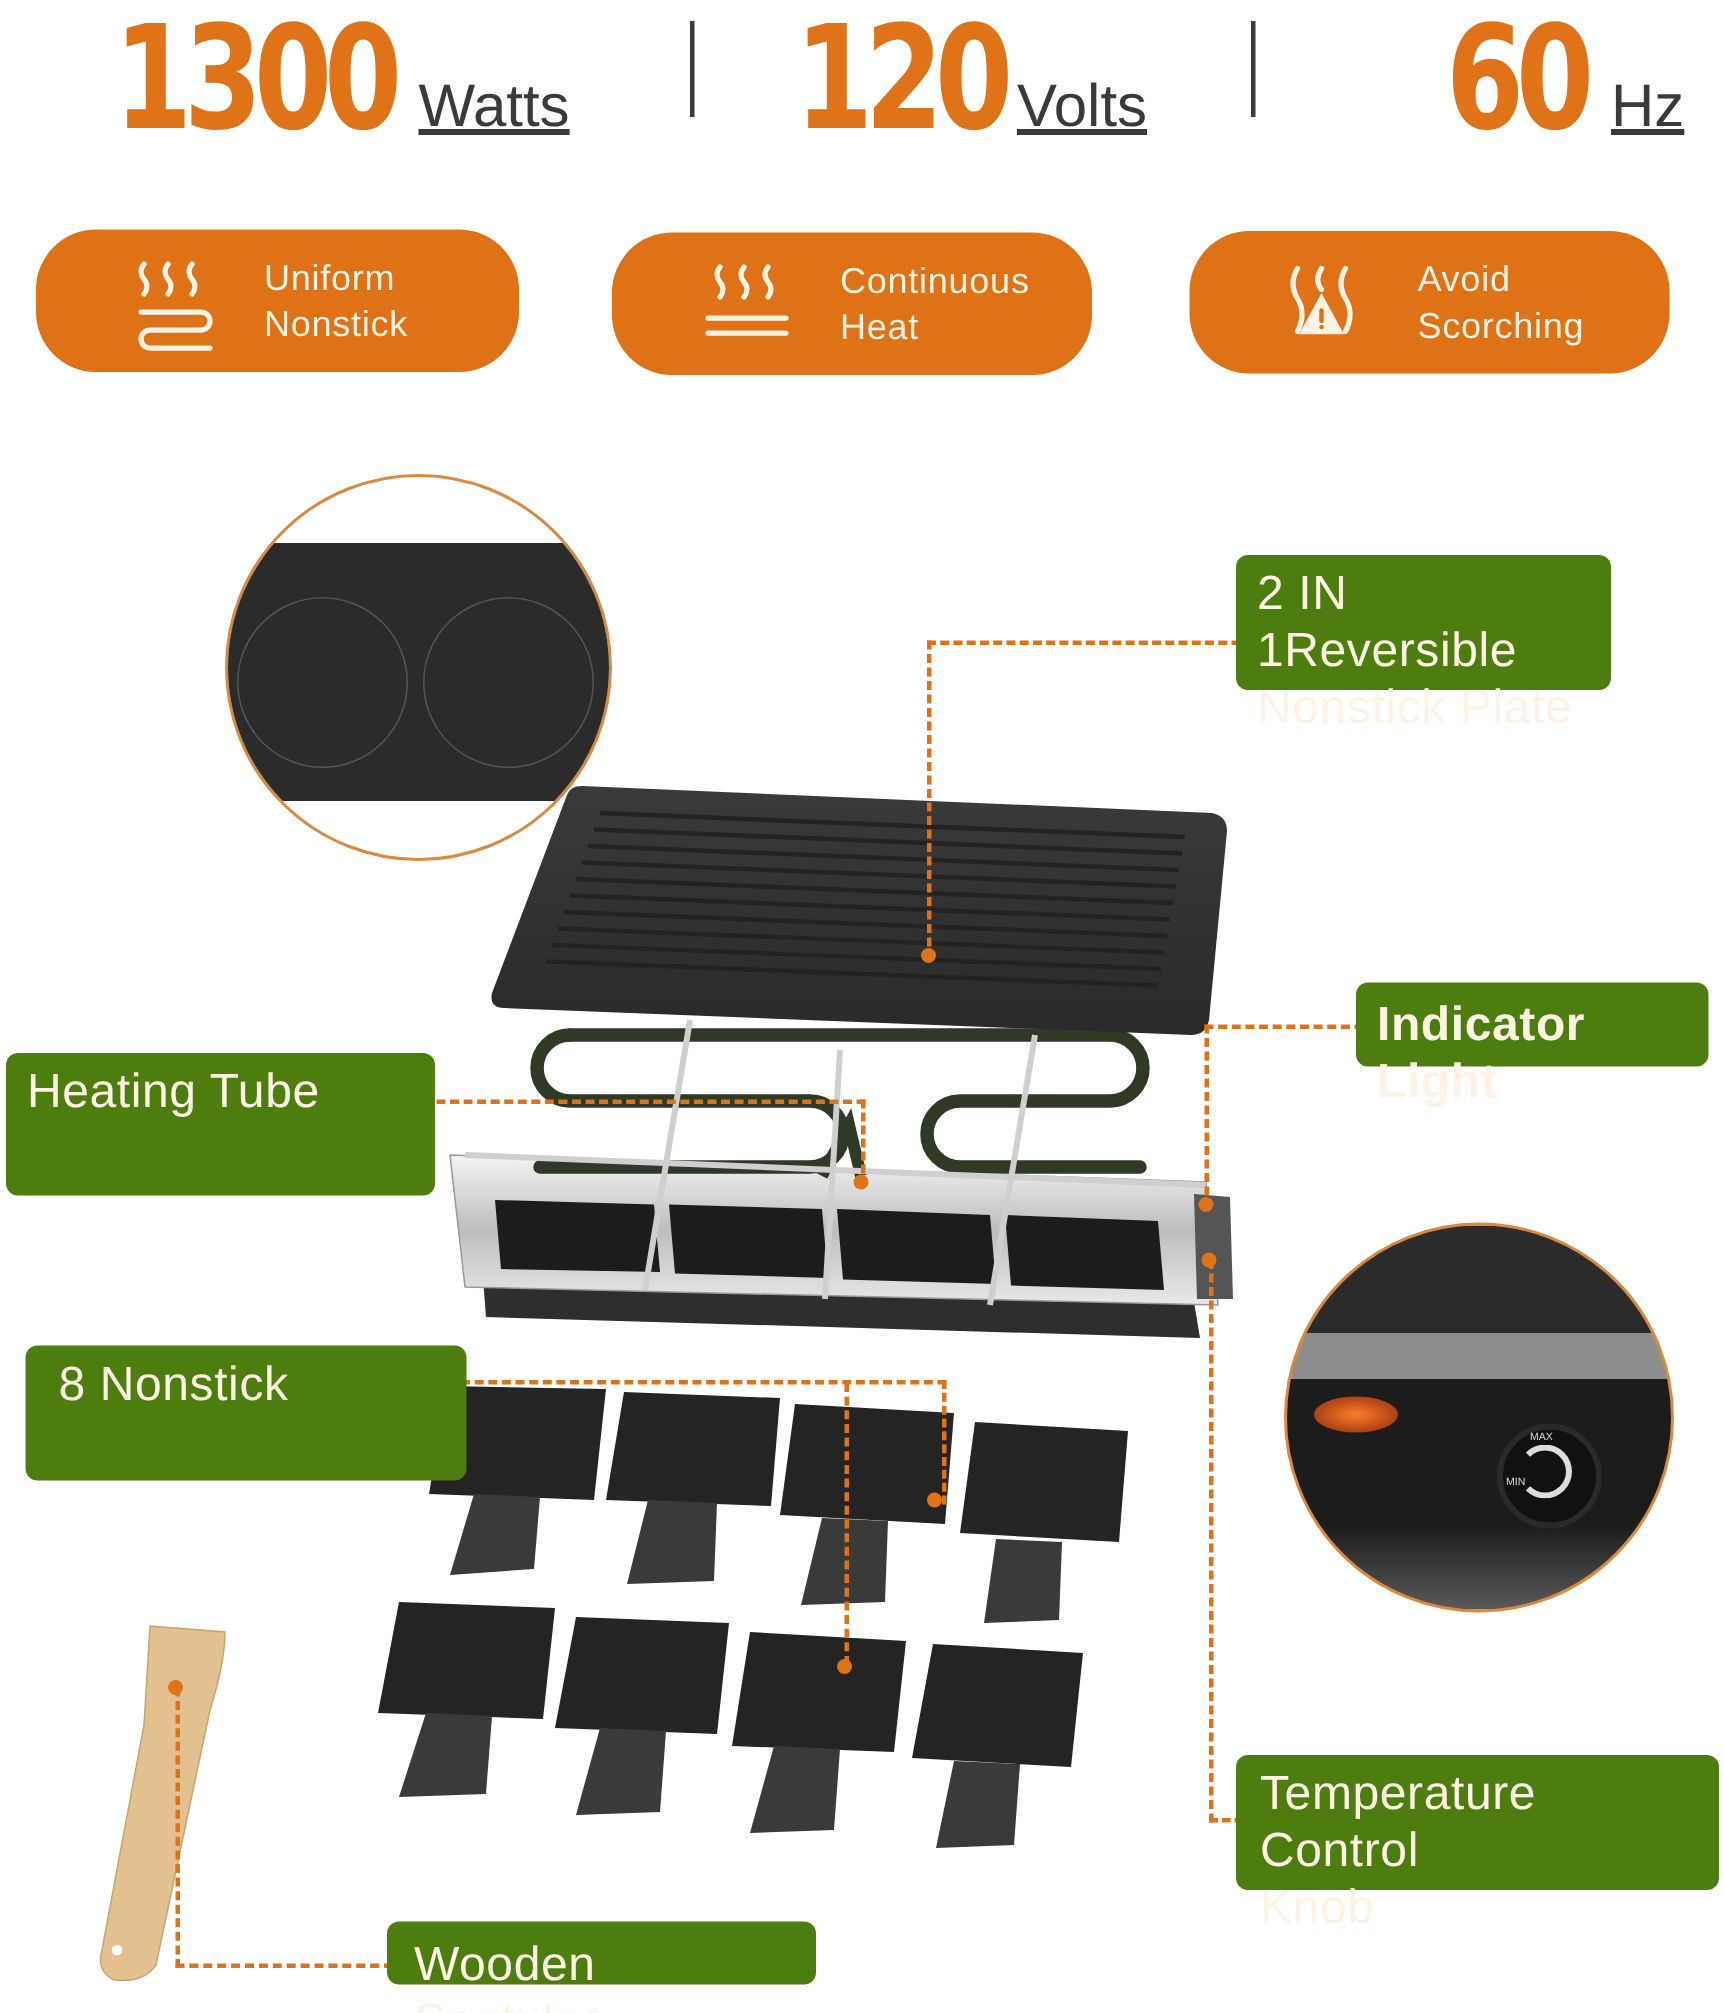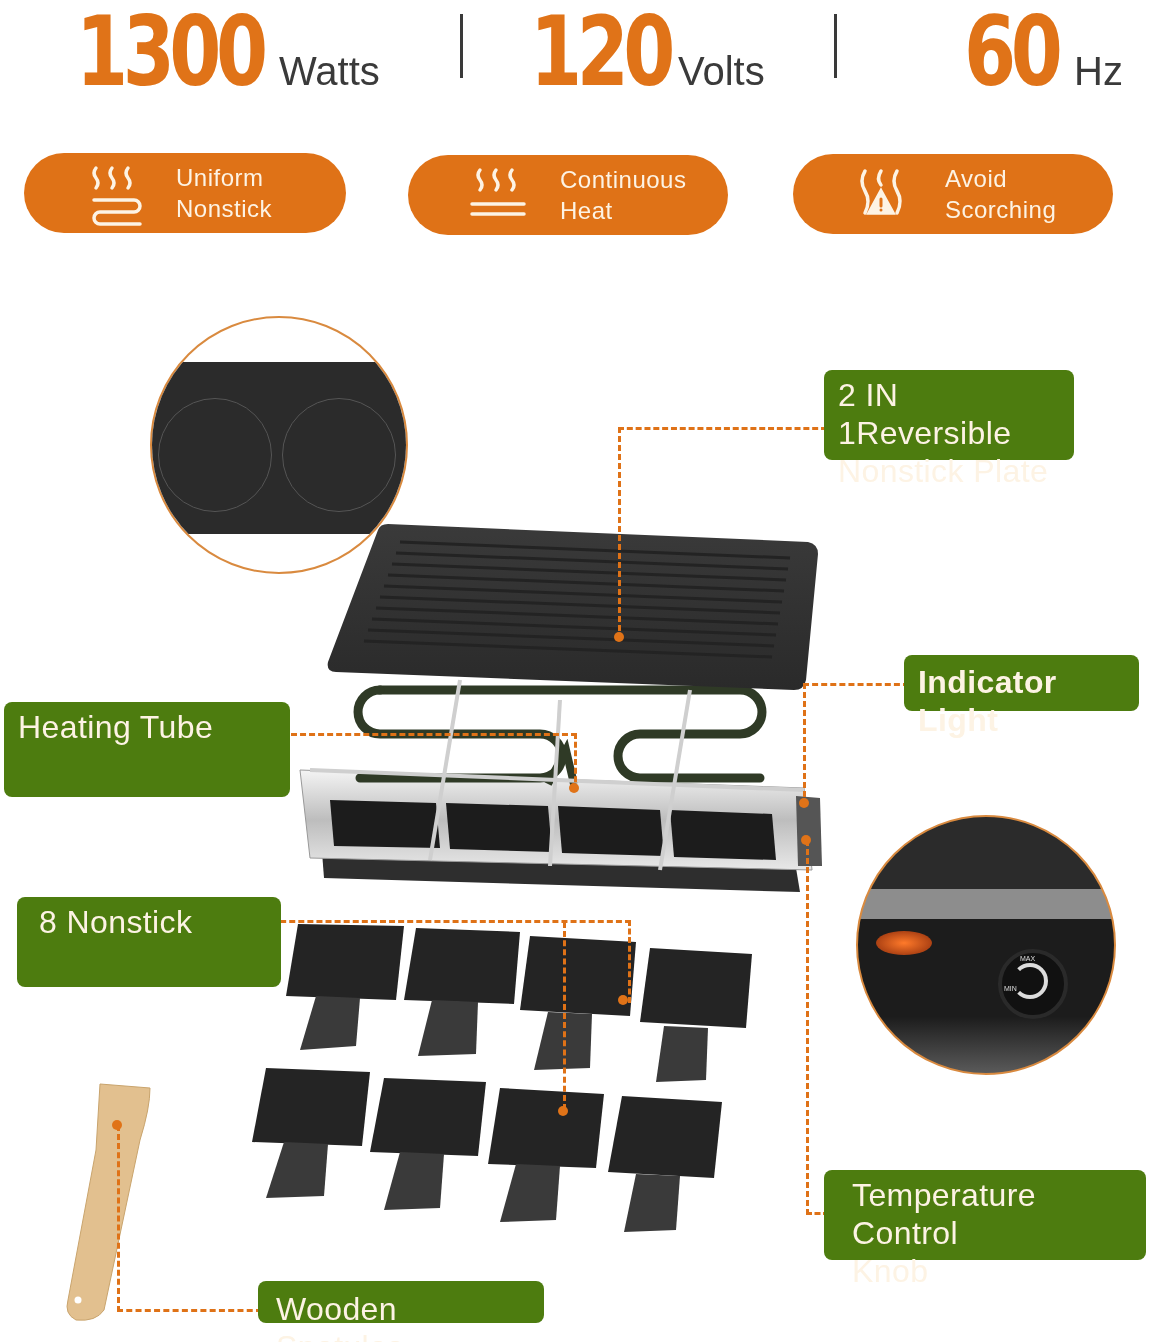--- a/index.html
+++ b/index.html
@@ -1,24 +1,24 @@
 <!DOCTYPE html>
 <html><head>
 <meta charset="utf-8">
 <style>
   html,body{margin:0;padding:0;background:#fff;}
   body{width:1149px;height:1342px;position:relative;overflow:hidden;font-family:"Liberation Sans","DejaVu Sans",sans-serif;}
   .abs{position:absolute;}
   
   .spec{position:absolute;top:0;display:flex;align-items:flex-end;height:95px;}
   .spec .num{font-family:"DejaVu Sans","Liberation Sans",sans-serif;font-weight:900;color:#e07318;font-size:96px;line-height:86px;letter-spacing:-7px;transform:scaleX(0.78);transform-origin:left bottom;display:inline-block;}
-  .spec .unit{color:#3a3a3a;font-size:40px;line-height:40px;margin-bottom:4px;}
+  .spec .unit{color:#3a3a3a;font-size:40px;line-height:40px;margin-bottom:4px;text-decoration:underline;}
   .divider{position:absolute;width:3px;height:64px;background:#3a3a3a;top:14px;}
   
-  .pill{position:absolute;height:80px;border-radius:40px;background:#df7217;display:flex;align-items:center;color:#fdf3e4;}
+  .pill{position:absolute;height:95px;border-radius:40px;background:#df7217;display:flex;align-items:center;color:#fdf3e4;}
   .pill .ic{width:70px;height:70px;margin-left:58px;}
   .pill .txt{margin-left:24px;font-size:24px;line-height:31px;letter-spacing:0.5px;}
   
   .callout{position:absolute;background:#4d7c0f;border-radius:8px;color:#fdf3e4;font-size:32px;line-height:38px;box-sizing:border-box;padding:6px 14px;letter-spacing:0.4px;}
   .lead{position:absolute;border-color:#df7217;border-style:dashed;border-width:0;}
   .dot{position:absolute;width:10px;height:10px;border-radius:50%;background:#e07318;}
   .circle{position:absolute;border-radius:50%;border:2px solid #d98a3f;overflow:hidden;box-sizing:border-box;}
 </style>
 </head>
 <body>
@@ -184,22 +184,22 @@
 <div class="callout" style="left:824px;top:370px;width:250px;height:90px;">
   <div>2 IN 1Reversible</div>
   <div>Nonstick Plate</div>
 </div>
 <div class="callout" style="left:904px;top:655px;width:235px;height:56px;padding-top:8px;font-weight:bold;">
   <div>Indicator Light</div>
 </div>
 <div class="callout" style="left:4px;top:702px;width:286px;height:95px;">
   <div>Heating Tube</div>
 </div>
-<div class="callout" style="left:17px;top:897px;width:264px;height:90px;padding-left:22px;">
+<div class="callout" style="left:17px;top:897px;width:294px;height:90px;padding-left:22px;">
   <div>8 Nonstick</div>
 </div>
-<div class="callout" style="left:824px;top:1170px;width:322px;height:90px;padding-left:28px;">
+<div class="callout" style="left:824px;top:1170px;width:322px;height:90px;padding-left:16px;">
   <div>Temperature Control</div>
   <div>Knob</div>
 </div>
 <div class="callout" style="left:258px;top:1281px;width:286px;height:42px;padding-top:9px;padding-left:18px;">
   <div>Wooden Spatulas</div>
 </div>
 
 </body></html>

